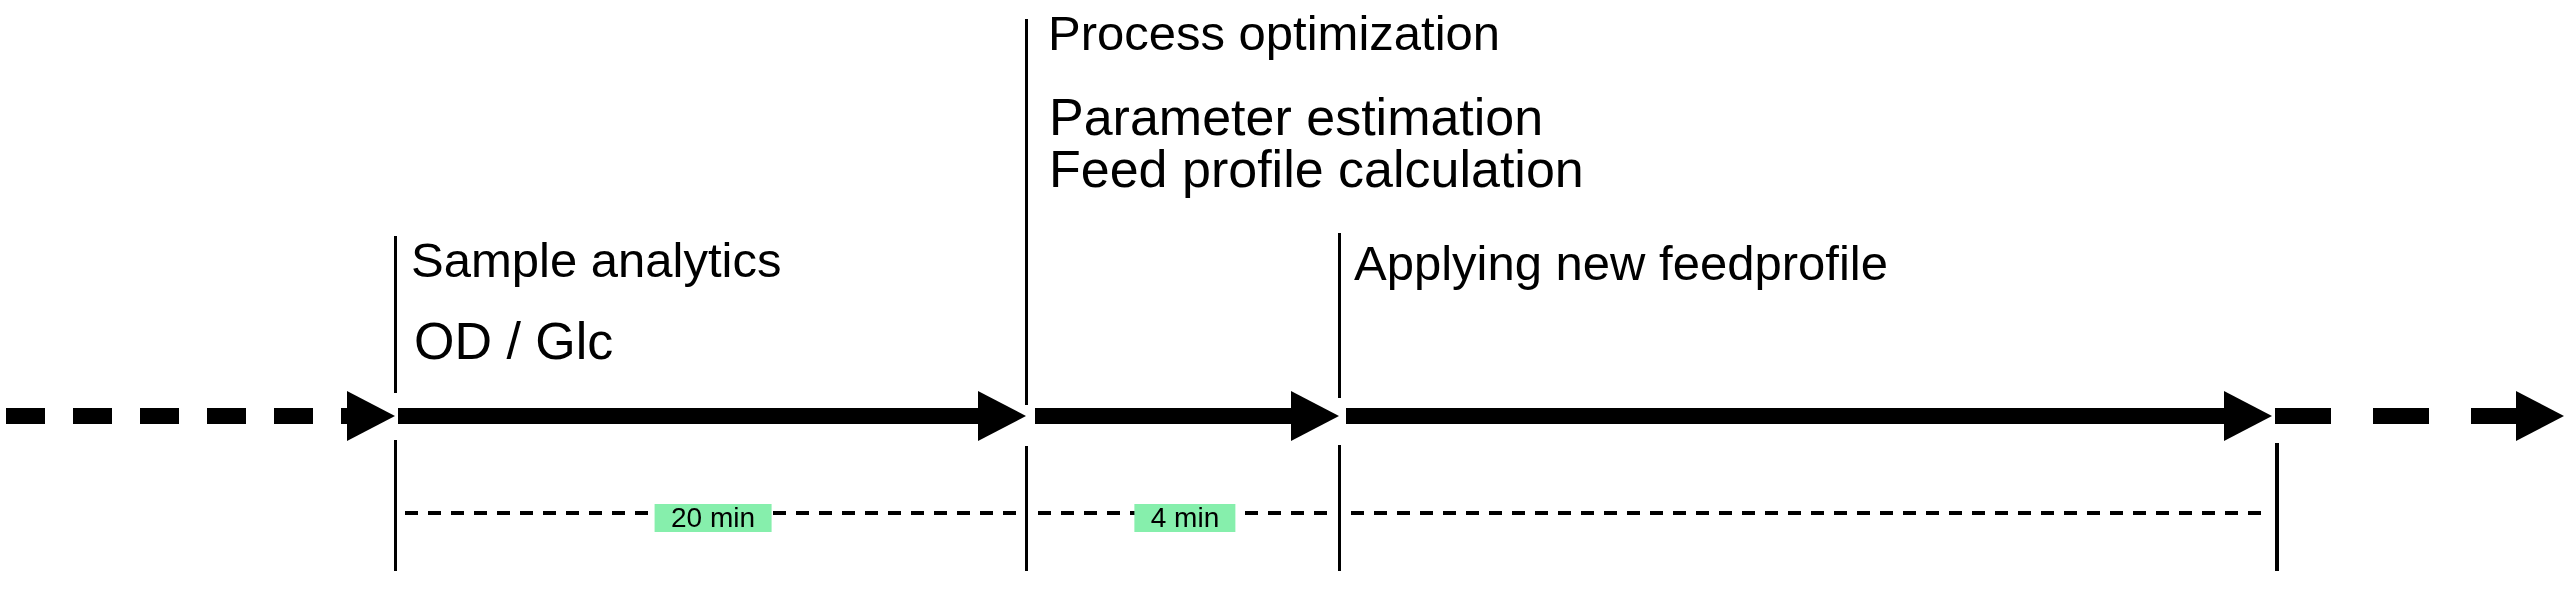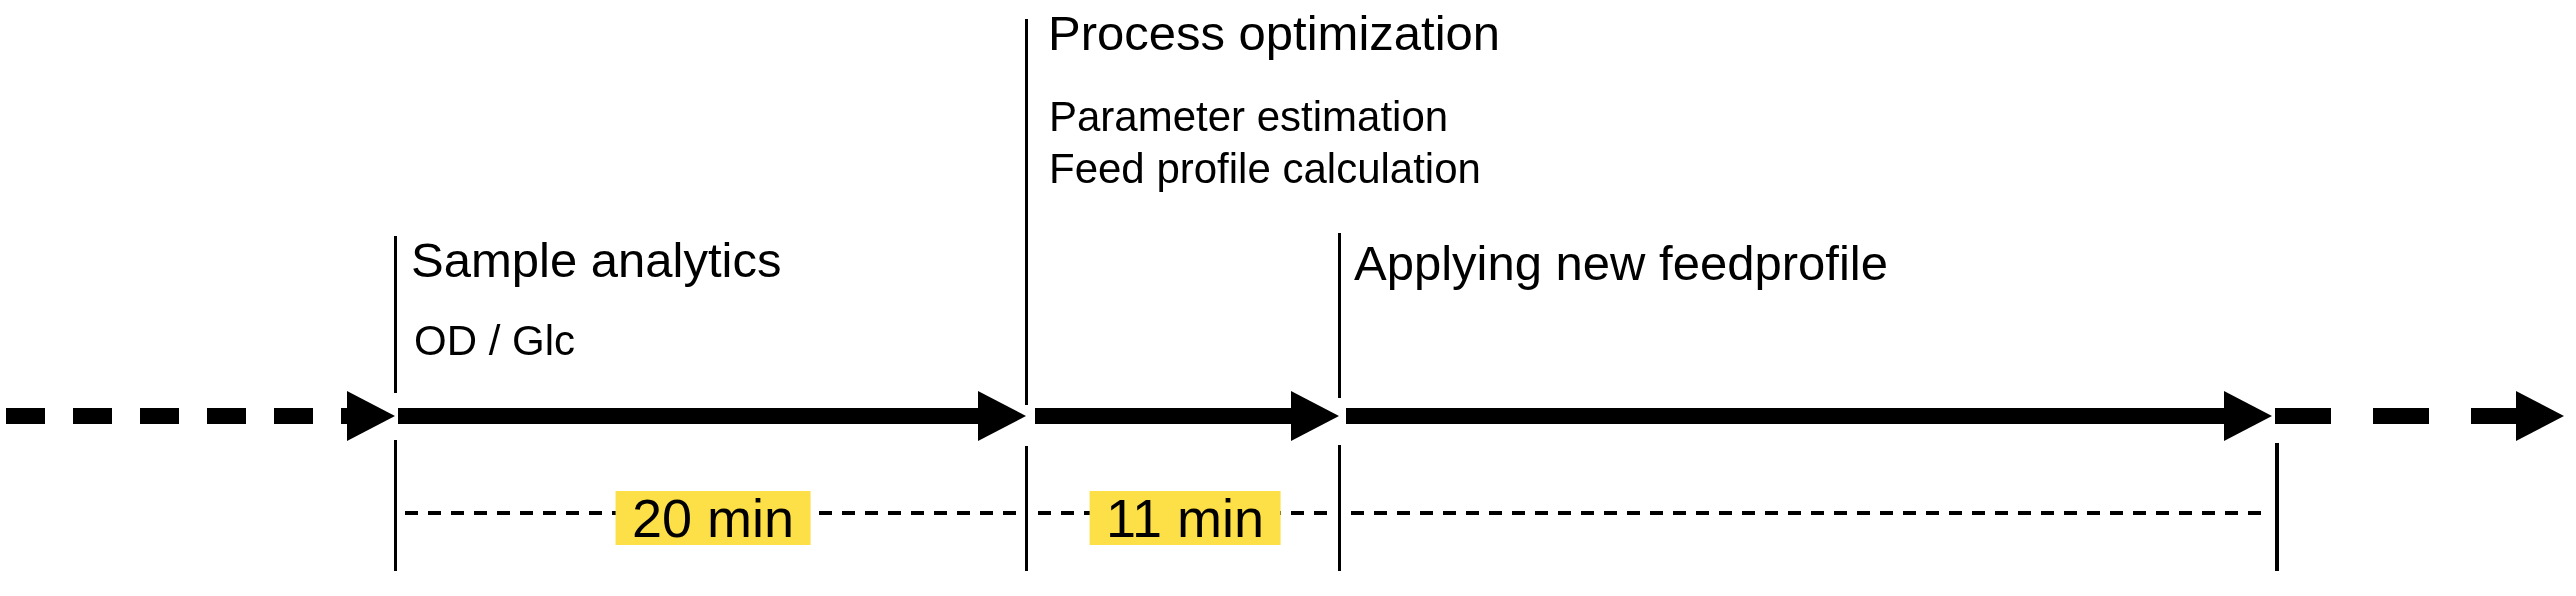--- a/index.html
+++ b/index.html
@@ -16,21 +16,21 @@
 
   
   .stage-title {
     position: absolute;
     font-size: 49px;
     line-height: 1;
     white-space: nowrap;
   }
   .stage-details {
     position: absolute;
-    font-size: 42px;
+    font-size: 52px;
     line-height: 52px;
     white-space: nowrap;
   }
   .stage-details span { display: block; }
 
   
   .vline {
     position: absolute;
     width: 3px;
     background: #000000;
@@ -61,25 +61,25 @@
 
   
   .mline {
     position: absolute;
     top: 511px;
     height: 3.7px;
     background: repeating-linear-gradient(90deg, #000 0 13.4px, transparent 13.4px 23px);
   }
   .duration-label {
     position: absolute;
-    top: 491px;
+    top: 504px;
     transform: translateX(-50%);
-    background: #fde047;
+    background: #86efac;
     padding: 0 16.4px;
-    font-size: 54px;
+    font-size: 28px;
     line-height: 1;
     white-space: nowrap;
     z-index: 2;
   }
 </style>
 </head>
 <body>
 
 <div class="canvas">
 
@@ -129,18 +129,18 @@
 
   <div>
     <div class="shaft dash-out" style="left:2275px; width:242px;"></div>
     <div class="arrowhead" style="left:2516px;"></div>
   </div>
 
   <div class="mline" style="left:405px; width:614px;"></div>
   <div class="duration-label" style="left:713px;">20 min</div>
 
   <div class="mline" style="left:1038px; width:295px;"></div>
-  <div class="duration-label" style="left:1185px;">11 min</div>
+  <div class="duration-label" style="left:1185px;">4 min</div>
 
   <div class="mline" style="left:1351px; width:918px;"></div>
 
 </div>
 
 
 </body></html>

